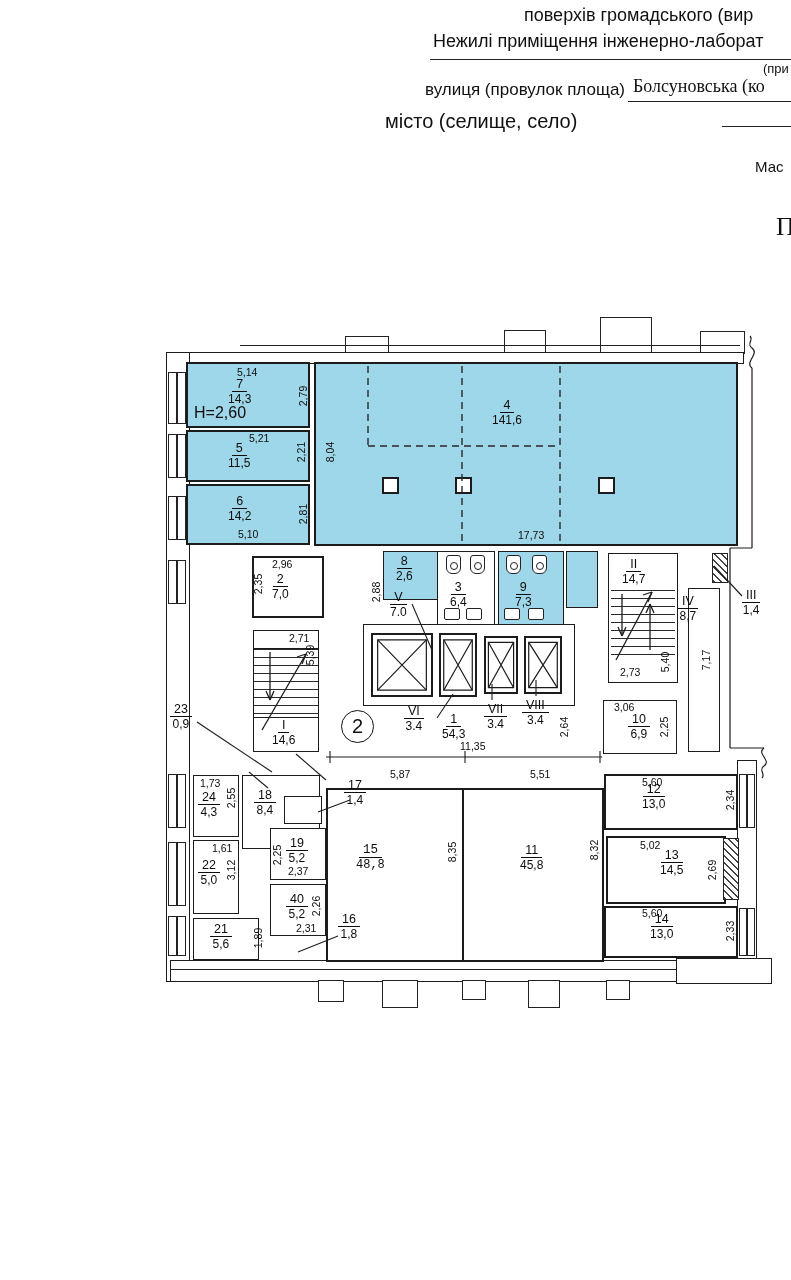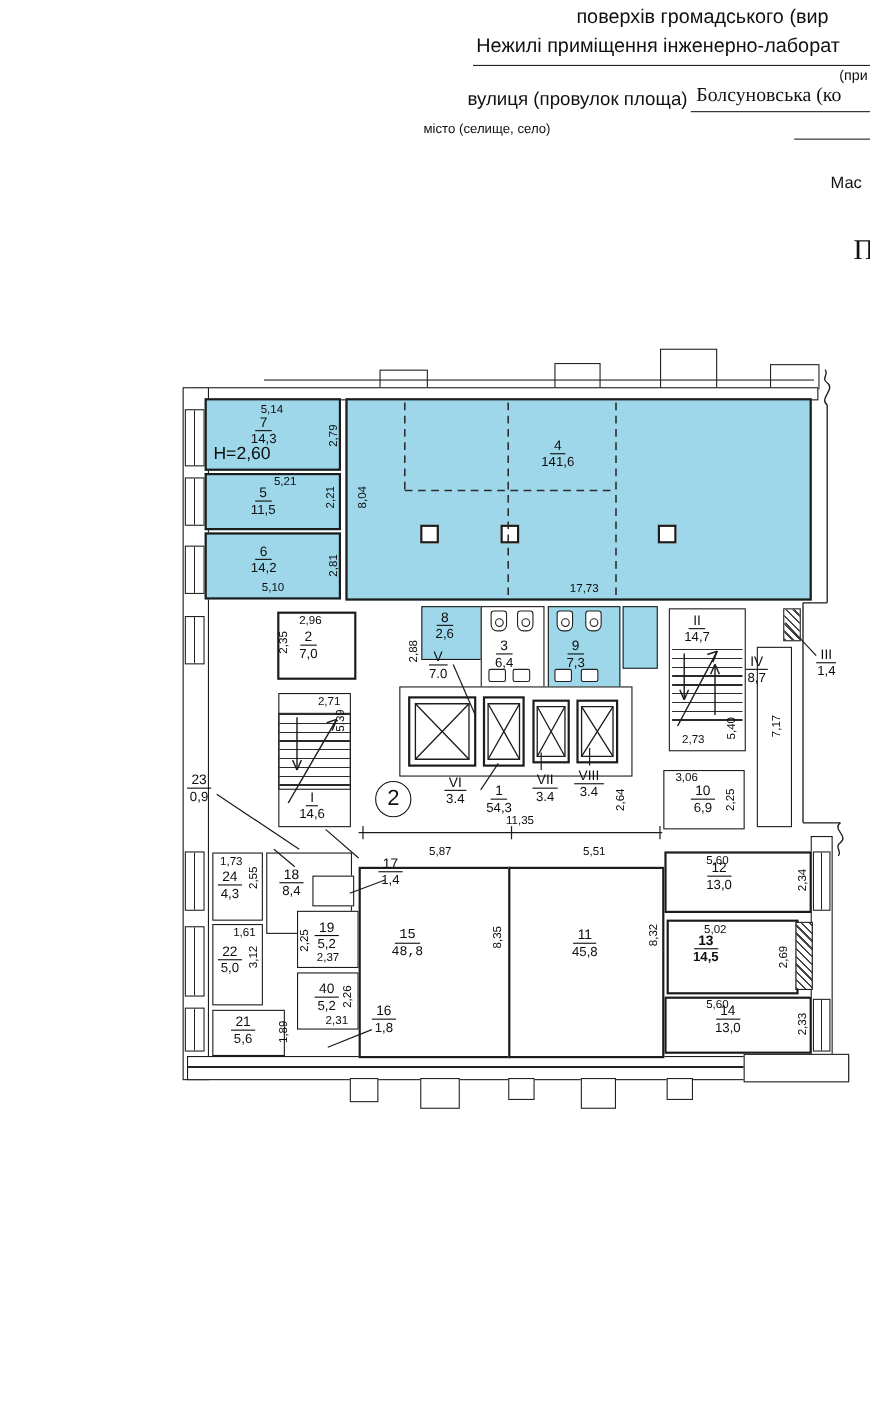--- a/index.html
+++ b/index.html
@@ -41,21 +41,21 @@
 
 <div id="sheet">
 
   <div class="t" style="left:524px;top:5px;font-size:18px;">поверхів громадського (вир</div>
   <div class="t" style="left:433px;top:31px;font-size:18px;">Нежилі приміщення інженерно-лаборат</div>
   <div class="rule" style="left:430px;top:59px;width:361px;"></div>
   <div class="t" style="left:763px;top:61px;font-size:13px;">(при</div>
   <div class="t" style="left:385px;top:80px;font-size:17px;margin-left:40px;">вулиця (провулок площа)</div>
   <div class="t" style="left:633px;top:76px;font-size:18px;font-family:'Liberation Serif',serif;">Болсуновська (ко</div>
   <div class="rule" style="left:628px;top:101px;width:163px;border-top-width:1.2px;"></div>
-  <div class="t" style="left:385px;top:110px;font-size:12px;">місто (селище, село)</div>
+  <div class="t" style="left:385px;top:110px;font-size:20px;">місто (селище, село)</div>
   <div class="rule" style="left:722px;top:126px;width:69px;border-top-width:1.2px;"></div>
   <div class="t" style="left:755px;top:158px;font-size:15px;">Мас</div>
   <div class="t" style="left:776px;top:212px;font-size:26px;font-family:'Liberation Serif',serif;">П</div>
 
   <div class="pil" style="left:345px;top:336px;width:44px;height:18px;"></div>
   <div class="pil" style="left:504px;top:330px;width:42px;height:24px;"></div>
   <div class="pil" style="left:600px;top:317px;width:52px;height:37px;"></div>
   <div class="pil" style="left:700px;top:331px;width:45px;height:23px;"></div>
   <div class="dbl" style="left:240px;top:345px;width:500px;height:10px;"></div>
   <div class="r thin" style="left:178px;top:352px;width:566px;height:12px;"></div>
@@ -215,21 +215,21 @@
   <div class="lbl" style="left:742px;top:588px;"><span class="n">III</span><span class="a">1,4</span></div>
   <div class="lbl" style="left:678px;top:594px;"><span class="n">IV</span><span class="a">8,7</span></div>
   <div class="lbl" style="left:628px;top:712px;"><span class="n">10</span><span class="a">6,9</span></div>
   <div class="lbl" style="left:404px;top:704px;"><span class="n">VI</span><span class="a">3.4</span></div>
   <div class="lbl" style="left:442px;top:712px;"><span class="n">1</span><span class="a">54,3</span></div>
   <div class="lbl" style="left:484px;top:702px;"><span class="n">VII</span><span class="a">3.4</span></div>
   <div class="lbl" style="left:522px;top:698px;"><span class="n">VIII</span><span class="a">3.4</span></div>
   <div class="lbl" style="left:356px;top:843px;font-family:Liberation Mono, monospace;"><span class="n">15</span><span class="a">48,8</span></div>
   <div class="lbl" style="left:520px;top:843px;"><span class="n">11</span><span class="a">45,8</span></div>
   <div class="lbl" style="left:642px;top:782px;"><span class="n">12</span><span class="a">13,0</span></div>
-  <div class="lbl" style="left:630px;top:848px;font-weight:bold;"><span class="n">13</span><span class="a">14,5</span></div>
+  <div class="lbl" style="left:660px;top:848px;"><span class="n">13</span><span class="a">14,5</span></div>
   <div class="lbl" style="left:650px;top:912px;"><span class="n">14</span><span class="a">13,0</span></div>
   <div class="lbl" style="left:198px;top:790px;"><span class="n">24</span><span class="a">4,3</span></div>
   <div class="lbl" style="left:254px;top:788px;"><span class="n">18</span><span class="a">8,4</span></div>
   <div class="lbl" style="left:344px;top:778px;"><span class="n">17</span><span class="a">1,4</span></div>
   <div class="lbl" style="left:286px;top:836px;"><span class="n">19</span><span class="a">5,2</span></div>
   <div class="lbl" style="left:198px;top:858px;text-align:center;"><span class="n">22</span><span class="a">5,0</span></div>
   <div class="lbl" style="left:286px;top:892px;"><span class="n">40</span><span class="a">5,2</span></div>
   <div class="lbl" style="left:338px;top:912px;"><span class="n">16</span><span class="a">1,8</span></div>
   <div class="lbl" style="left:210px;top:922px;"><span class="n">21</span><span class="a">5,6</span></div>
 

